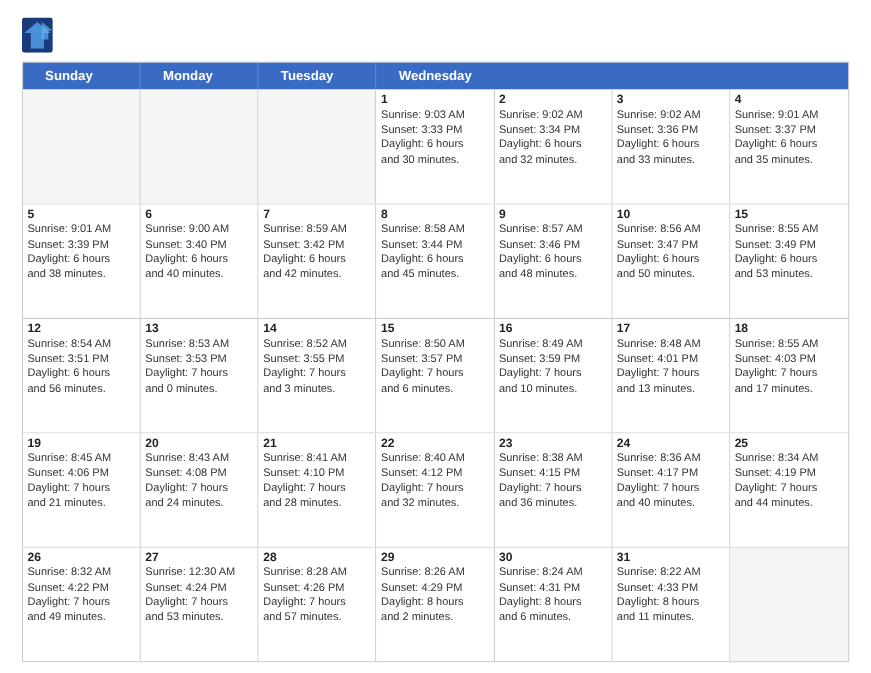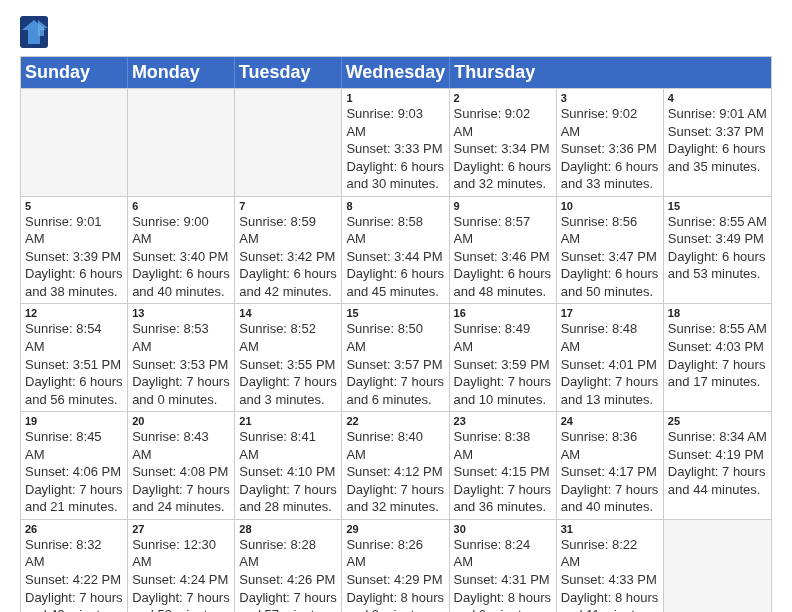--- a/index.html
+++ b/index.html
@@ -59,23 +59,23 @@
       flex-direction: column;
       border: 1px solid #ccc;
     }
     .cal-header-row {
       display: grid;
       grid-template-columns: repeat(7, 1fr);
       background: #3a6bc4;
     }
     .cal-header-cell {
       color: #fff;
-      font-size: 18px;
-      font-weight: bold;
-      padding: 5px 4px;
+      font-size: 12px;
+      font-weight: bold;
+      padding: 5px 20px;
       text-align: left;
       border-right: 1px solid #5a8ad4;
     }
     .cal-header-cell:last-child { border-right: none; }
     .cal-body {
       flex: 1;
       display: flex;
       flex-direction: column;
     }
     .cal-week {
@@ -96,21 +96,21 @@
     }
     .cal-cell:last-child { border-right: none; }
     .cal-cell.empty { background: #f5f5f5; }
     .cal-cell .day-num {
       font-size: 11px;
       font-weight: bold;
       display: block;
       margin-bottom: 1px;
     }
     .cal-cell .cell-text {
-      font-size: 13px;
+      font-size: 10px;
       line-height: 1.35;
       color: #333;
     }
   </style>
 </head>
 <body>
 
 <div class="page">
   <div class="header">
     <div class="logo">
@@ -129,21 +129,20 @@
       <h2></h2>
     </div>
   </div>
 
   <div class="calendar">
     <div class="cal-header-row">
         <div class="cal-header-cell">Sunday</div>
         <div class="cal-header-cell">Monday</div>
         <div class="cal-header-cell">Tuesday</div>
         <div class="cal-header-cell">Wednesday</div>
-        <div class="cal-header-cell">Thursday</div>
       </div>
     <div class="cal-body">
         <div class="cal-week">
           <div class="cal-cell empty"></div>
           <div class="cal-cell empty"></div>
           <div class="cal-cell empty"></div>
           <div class="cal-cell"><span class="day-num">1</span><span class="cell-text" style="white-space: pre-line;">Sunrise: 9:03 AM
 Sunset: 3:33 PM
 Daylight: 6 hours
 and 30 minutes.</span></div>

